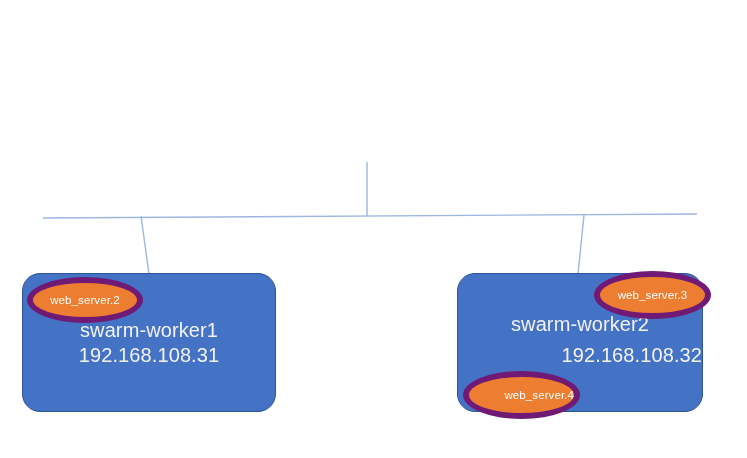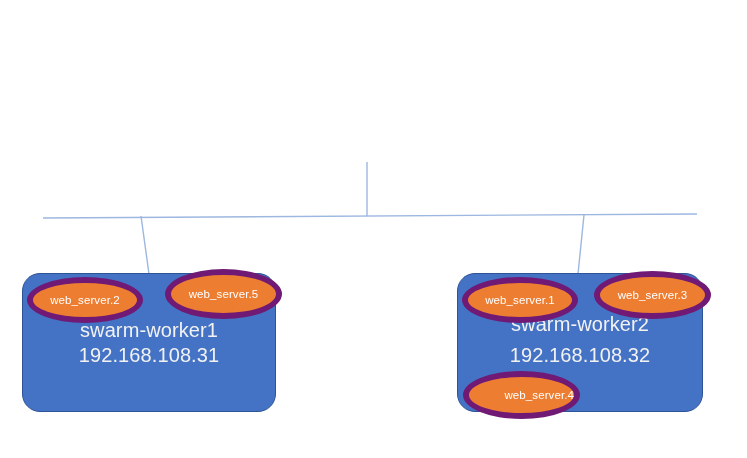--- a/index.html
+++ b/index.html
@@ -76,32 +76,26 @@
 
 
   <div class="node-box" style="left:22px; top:273px; width:254px; height:139px;">
     <div class="node-label" style="top:44px;">swarm-worker1</div>
     <div class="node-label" style="top:69px;">192.168.108.31</div>
   </div>
 
   <div class="container-ellipse" style="left:27px; top:277px; width:116px; height:46px;">
     <span class="ce-text">web_server.2</span>
   </div>
-  <div class="container-ellipse" style="left:165px; top:269px; width:117px; height:50px;">
-    <span class="ce-text">web_server.5</span>
-  </div>
 
   <div class="node-box" style="left:457px; top:273px; width:246px; height:139px;">
     <div class="node-label" style="top:38px;">swarm-worker2</div>
-    <div class="node-label" style="top:69px;">192.168.108.32</div>
+    <div class="node-label" style="top:69px;text-align:right;">192.168.108.32</div>
   </div>
 
-  <div class="container-ellipse" style="left:462px; top:277px; width:116px; height:46px;">
-    <span class="ce-text">web_server.1</span>
-  </div>
   <div class="container-ellipse" style="left:594px; top:271px; width:117px; height:48px;text-align:right;">
     <span class="ce-text">web_server.3</span>
   </div>
   <div class="container-ellipse" style="left:463px; top:371px; width:117px; height:48px;justify-content:flex-end;">
     <span class="ce-text">web_server.4</span>
   </div>
 
 </div>
 
 </body></html>

